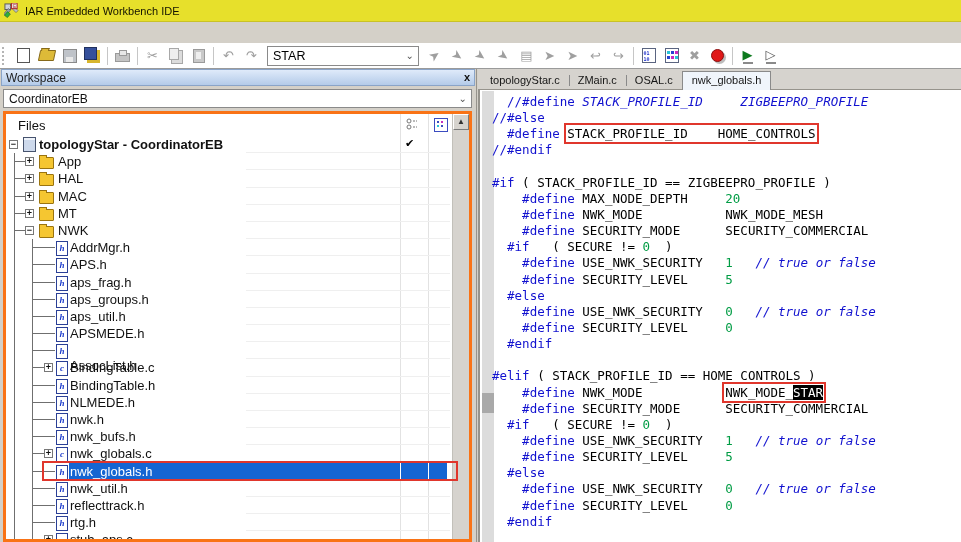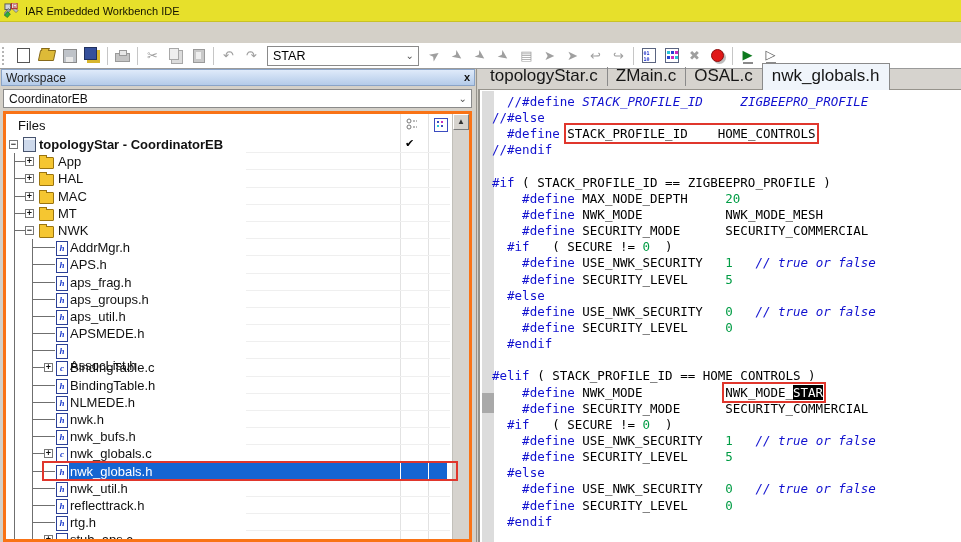--- a/index.html
+++ b/index.html
@@ -81,21 +81,21 @@
   .check{position:absolute;left:399px;top:1px;font-size:11px;color:#000;}
   
   .sb{position:absolute;right:0;top:0;bottom:0;width:16px;background:#d6d3ce;border-left:1px solid #c2c0ba;}
   .sb-up{position:absolute;left:0;top:0;width:16px;height:16px;background:#d6d3ce;
          border:1px solid;border-color:#fff #7a7a7a #7a7a7a #fff;box-sizing:border-box;
          font-size:8px;text-align:center;line-height:14px;color:#333;}
   
   #ed{position:absolute;left:478px;top:69px;right:0;bottom:0;background:#d6d3ce;}
   #tabs{position:absolute;left:0;top:0;right:0;height:21px;display:flex;align-items:flex-end;padding-left:3px;
         border-bottom:1px solid #96938c;box-sizing:border-box;}
-  .tab{font-size:17px;color:#161616;padding:2px 9px 3px;position:relative;}
+  .tab{font-size:11px;color:#161616;padding:2px 9px 3px;position:relative;}
   .tab.inactive + .tab.inactive::before{content:"";position:absolute;left:0;top:3px;bottom:3px;width:1px;background:#8a8a8a;}
   .tab.active{background:#f0f5fb;border:1px solid #8a8a8a;border-bottom:none;margin-bottom:-1px;padding-bottom:4px;z-index:2;}
   #edbody{position:absolute;left:0;top:21px;right:0;bottom:0;background:#fff;border-left:2px solid #96938c;}
   #lmargin{position:absolute;left:2px;top:1px;width:12px;bottom:0;background:#dcdcdc;}
   #lthumb{position:absolute;left:0;top:302px;width:12px;height:20px;background:#a9a9a9;}
   #code{position:absolute;left:12px;top:4px;right:0;bottom:0;font:12.5px/16.15px "DejaVu Sans Mono",monospace;color:#000;}
   .cl{height:16.15px;white-space:pre;}
   .s-k{color:#1111cf;}
   .s-c{color:#1111cf;}
   .s-ci{color:#1111cf;font-style:italic;}

